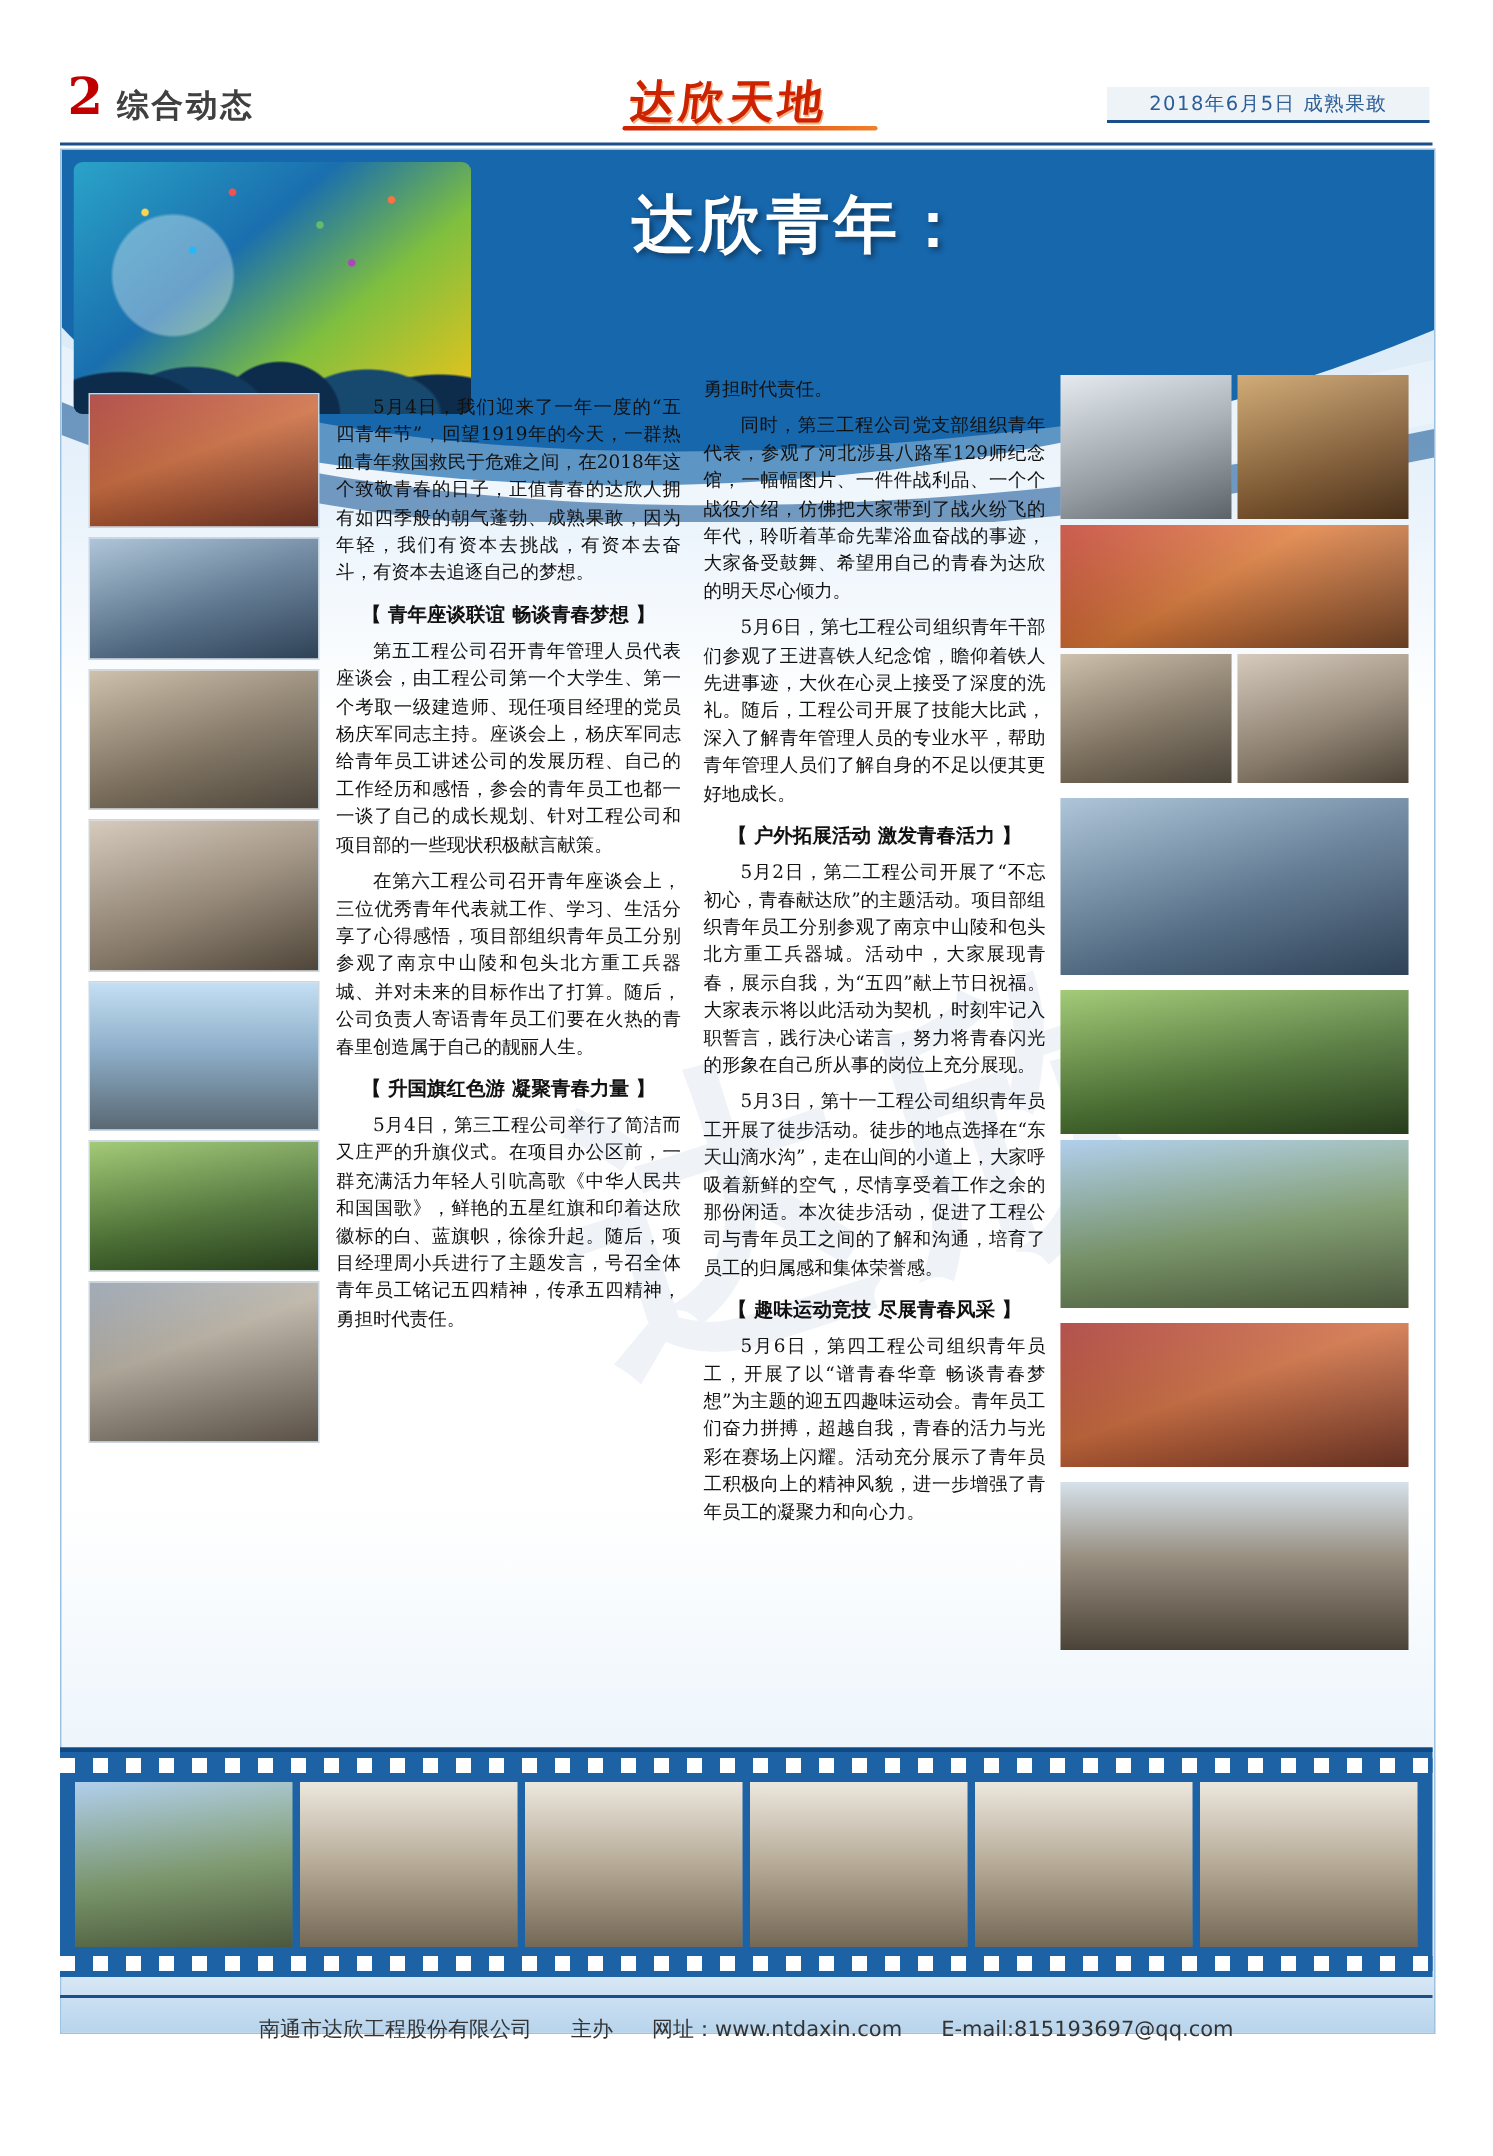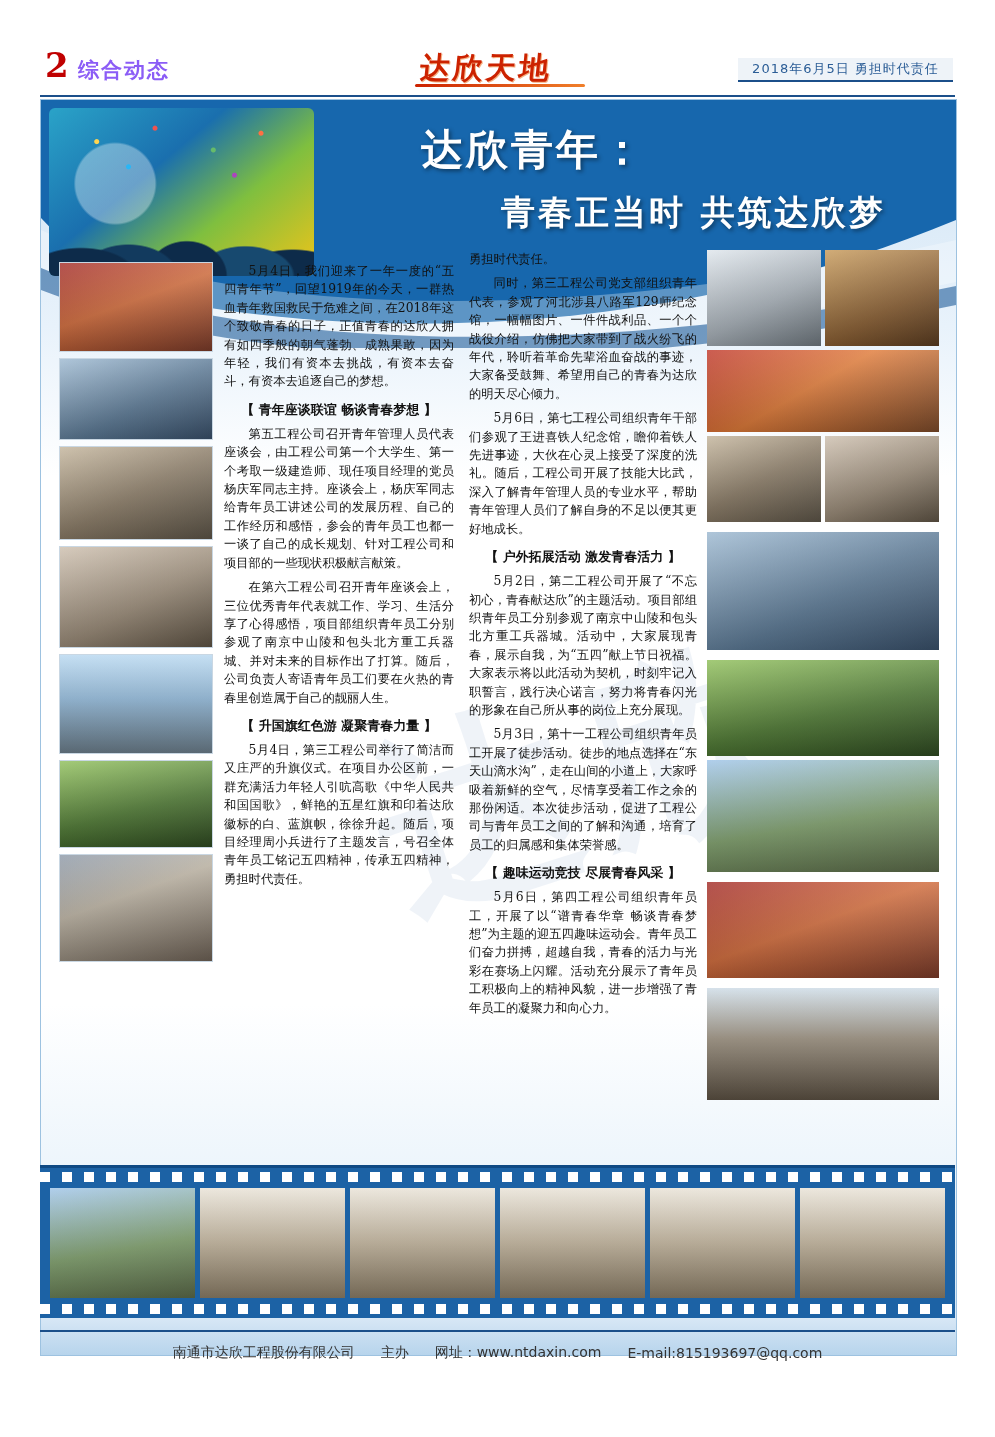--- a/index.html
+++ b/index.html
@@ -21,21 +21,21 @@
     background:#ffffff;
   }
   .page-num{
     position:absolute;left:45px;top:48px;
     font-size:34px;font-weight:bold;color:#c00000;
     font-family:"DejaVu Serif","Liberation Serif",serif;
     line-height:1;
   }
   .section-title{
     position:absolute;left:78px;top:56px;
-    font-size:21px;font-weight:bold;color:#8b5cf6;
+    font-size:21px;font-weight:bold;color:#404040;
     letter-spacing:2px;
   }
   .paper-name{
     position:absolute;left:420px;top:48px;
     font-size:30px;font-weight:bold;color:#cc2200;
     letter-spacing:3px;
     font-family:"DejaVu Serif","Liberation Serif",serif;
     transform:skewX(-6deg);
     text-shadow:1px 1px 0 #f4b183;
   }
@@ -212,38 +212,37 @@
 </head>
 <body>
 
 <div class="page">
 
   <div class="masthead">
     <div class="page-num">2</div>
     <div class="section-title">综合动态</div>
     <div class="paper-name">达欣天地</div>
     <div class="paper-underline"></div>
-    <div class="issue-box">2018年6月5日  勇担时代责任</div>
+    <div class="issue-box">2018年6月5日  成熟果敢</div>
     <div class="rule-top"></div>
   </div>
 
   <div class="frame">
 
     <div class="swoosh"></div>
     <div class="swoosh2"></div>
     <div class="swoosh3"></div>
 
     <div class="hero-photo">
       <div class="conf"></div>
       <div class="sil"></div>
     </div>
 
     <div class="headline">
       <div class="l1">达欣青年：</div>
-      <div class="l2">青春正当时   共筑达欣梦</div>
     </div>
 
     <div class="watermark">达欣</div>
 
     <div class="content">
 
       <div class="col-photos">
         <div class="ph photo p-red" style="height:88px"></div>
         <div class="ph photo p-group" style="height:80px"></div>
         <div class="ph photo p-meet" style="height:92px"></div>

